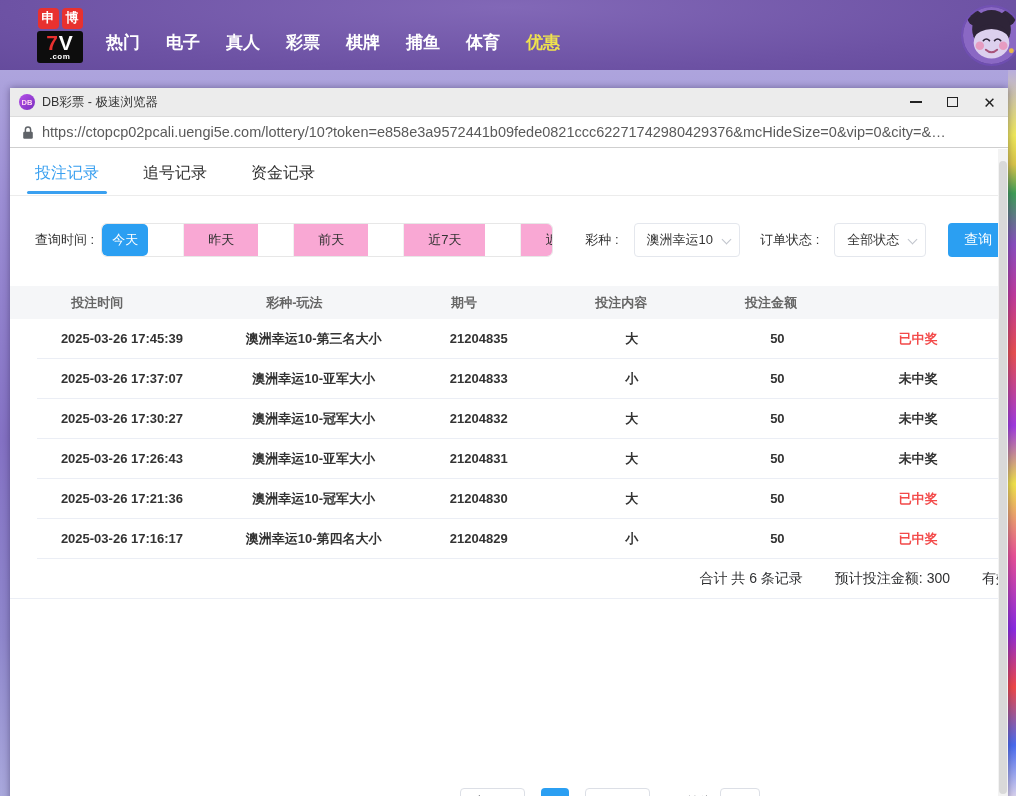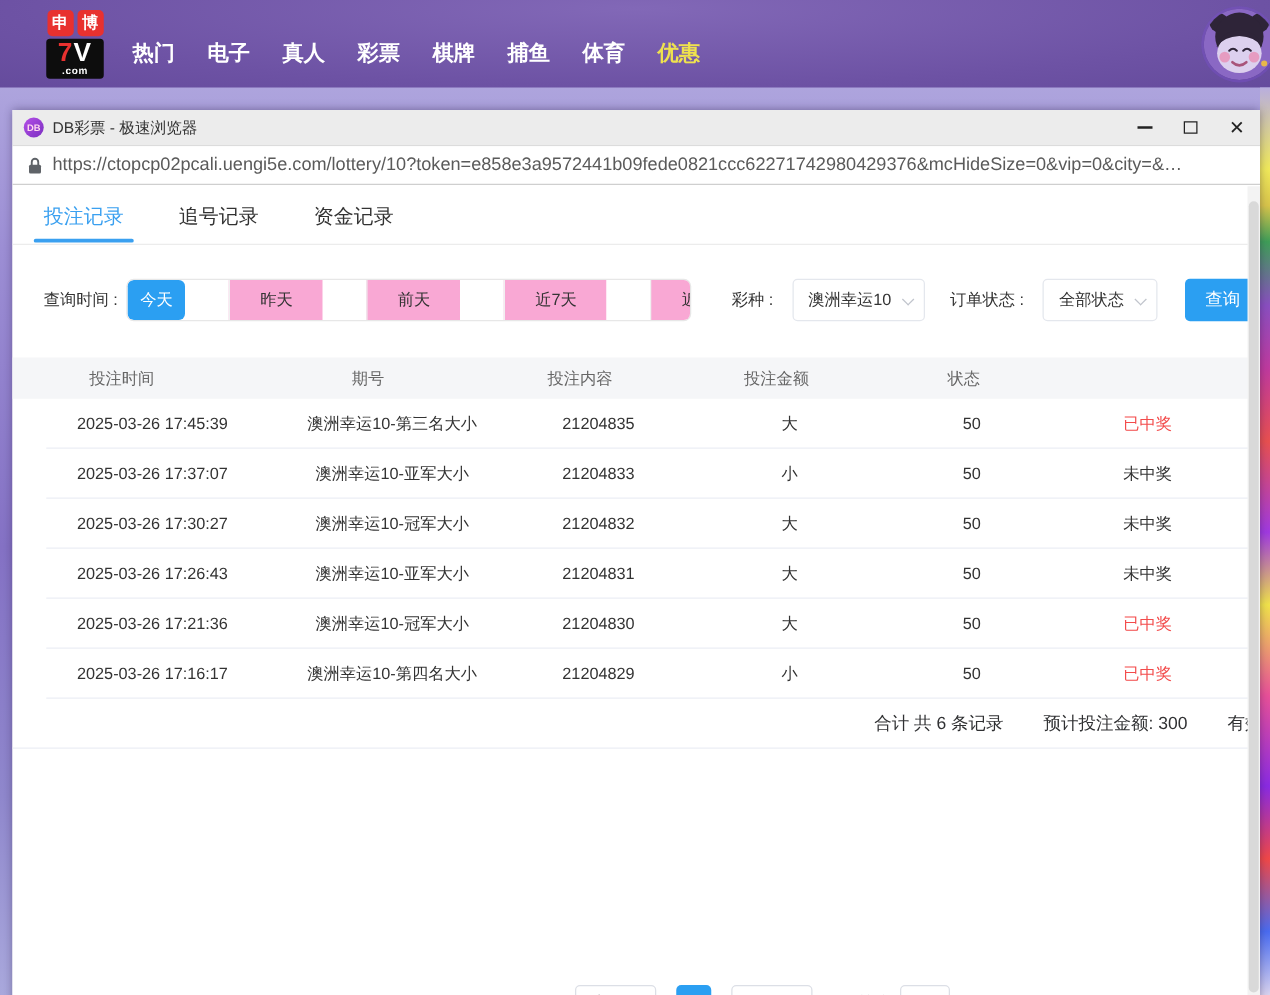--- a/index.html
+++ b/index.html
@@ -71,21 +71,21 @@
     display:flex; align-items:center; padding:0 26px 0 12px; cursor:pointer; color:#333; background:#fff; }
   .chev { position:absolute; right:9px; top:12px; width:7px; height:7px;
     border-right:1.4px solid #c0c4cc; border-bottom:1.4px solid #c0c4cc; transform:rotate(45deg); }
   .search-btn { width:72px; height:34px; background:#2b9ff2; border:none; border-radius:4px; color:#fff;
     font-size:14px; display:flex; align-items:center; justify-content:center; cursor:pointer;
     font-family:inherit; }
   .ml32{margin-left:32px} .ml20{margin-left:20px} .ml8{margin-left:8px} .ml22{margin-left:22px}
   
   .table { margin-top:29px; }
   .cols { display:flex; align-items:center; }
-  .cols > span { text-align:center; overflow:hidden; white-space:nowrap; }
+  .cols > span { text-align:center; overflow:hidden; white-space:nowrap;font-weight:bold; }
   .cols > span:nth-of-type(1){ width:17.5%; }
   .cols > span:nth-of-type(2){ width:22%; }
   .cols > span:nth-of-type(3){ width:12%; }
   .cols > span:nth-of-type(4){ width:19.5%; }
   .cols > span:nth-of-type(5){ width:10.5%; }
   .cols > span:nth-of-type(6){ width:18.5%; }
   .thead { height:33px; background:#f5f6f8; color:#666; font-size:13px; }
   .trow { height:40px; border-bottom:1px solid #ebeef5; font-size:13px; color:#333;margin-left:27px; }
   .trow span.red { color:#f34b4b; }
   
@@ -220,28 +220,28 @@
         <span class="chev"></span>
       </div>
       <button class="search-btn ml22">查询</button>
     </div>
 
     <div class="table">
       <div class="thead cols">
 
           <span>投注时间</span>
 
+          <span>彩种-玩法</span>
 
           <span>期号</span>
 
           <span>投注内容</span>
 
           <span>投注金额</span>
 
-          <span>状态</span>
         </div>
       <div class="tbody">
 
           <div class="trow cols">
             <span>2025-03-26 17:45:39</span>
             <span>澳洲幸运10-第三名大小</span>
             <span>21204835</span>
             <span>大</span>
             <span>50</span>
             <span class="red">已中奖</span>

